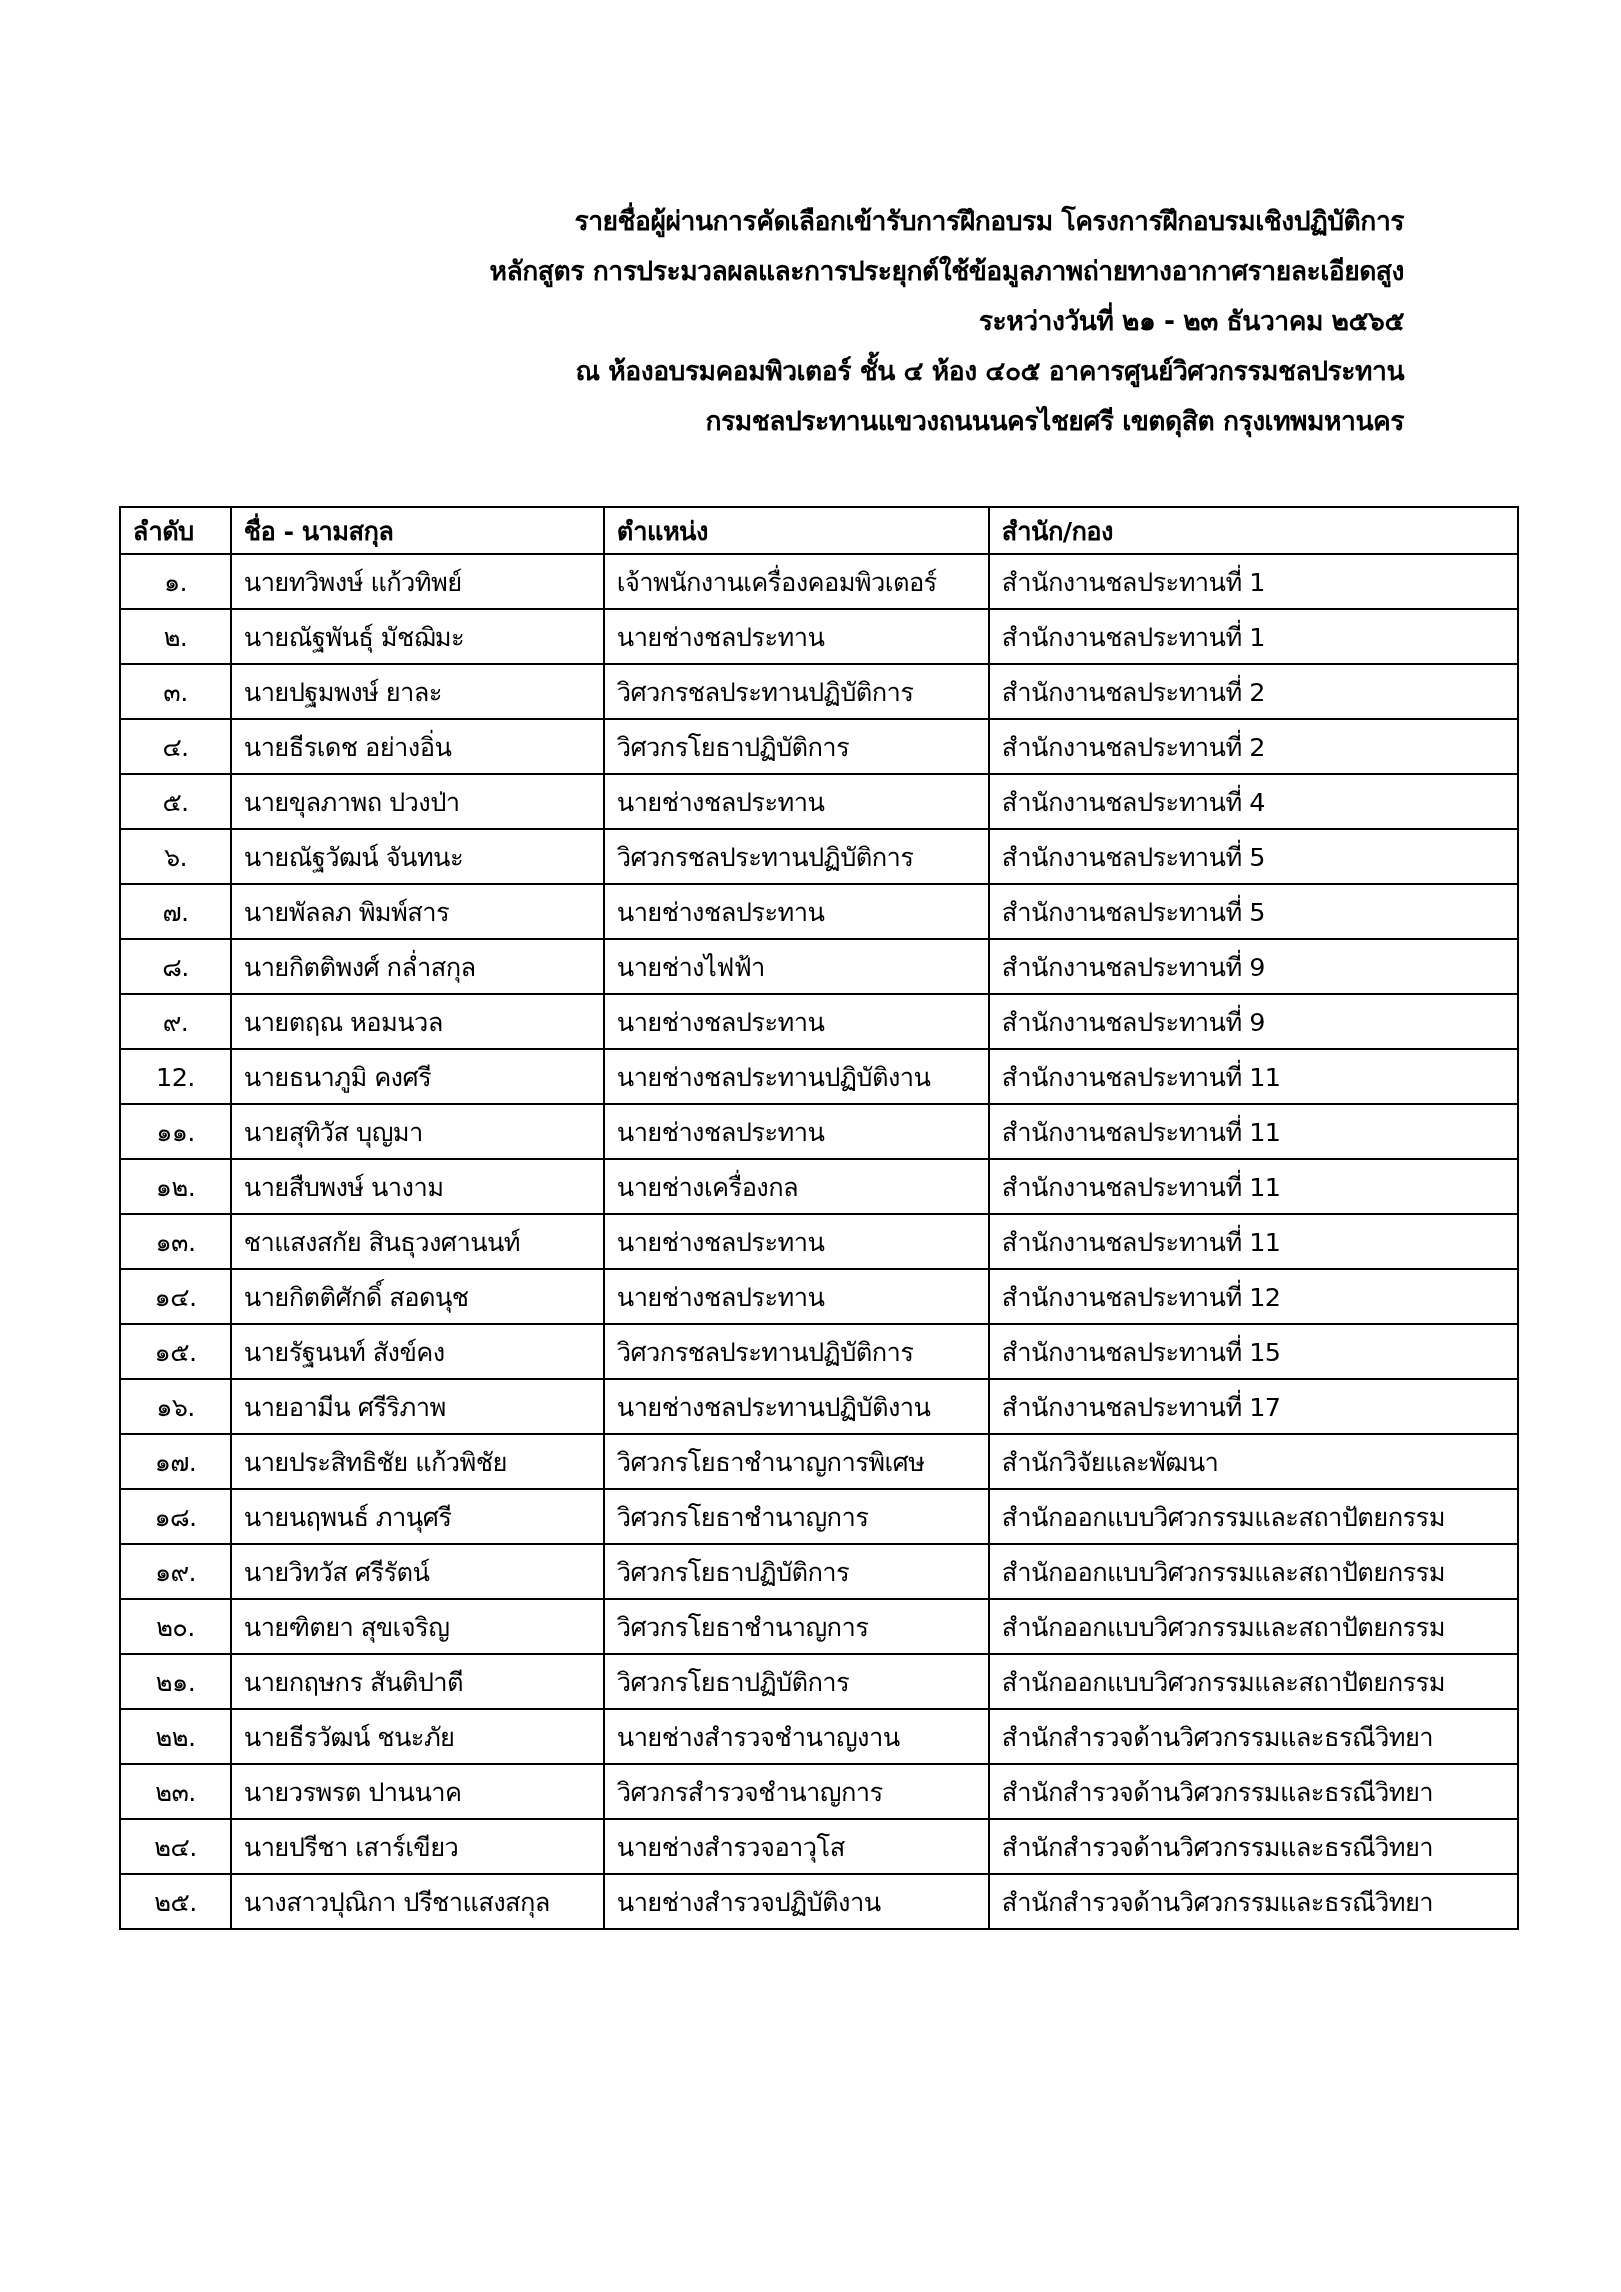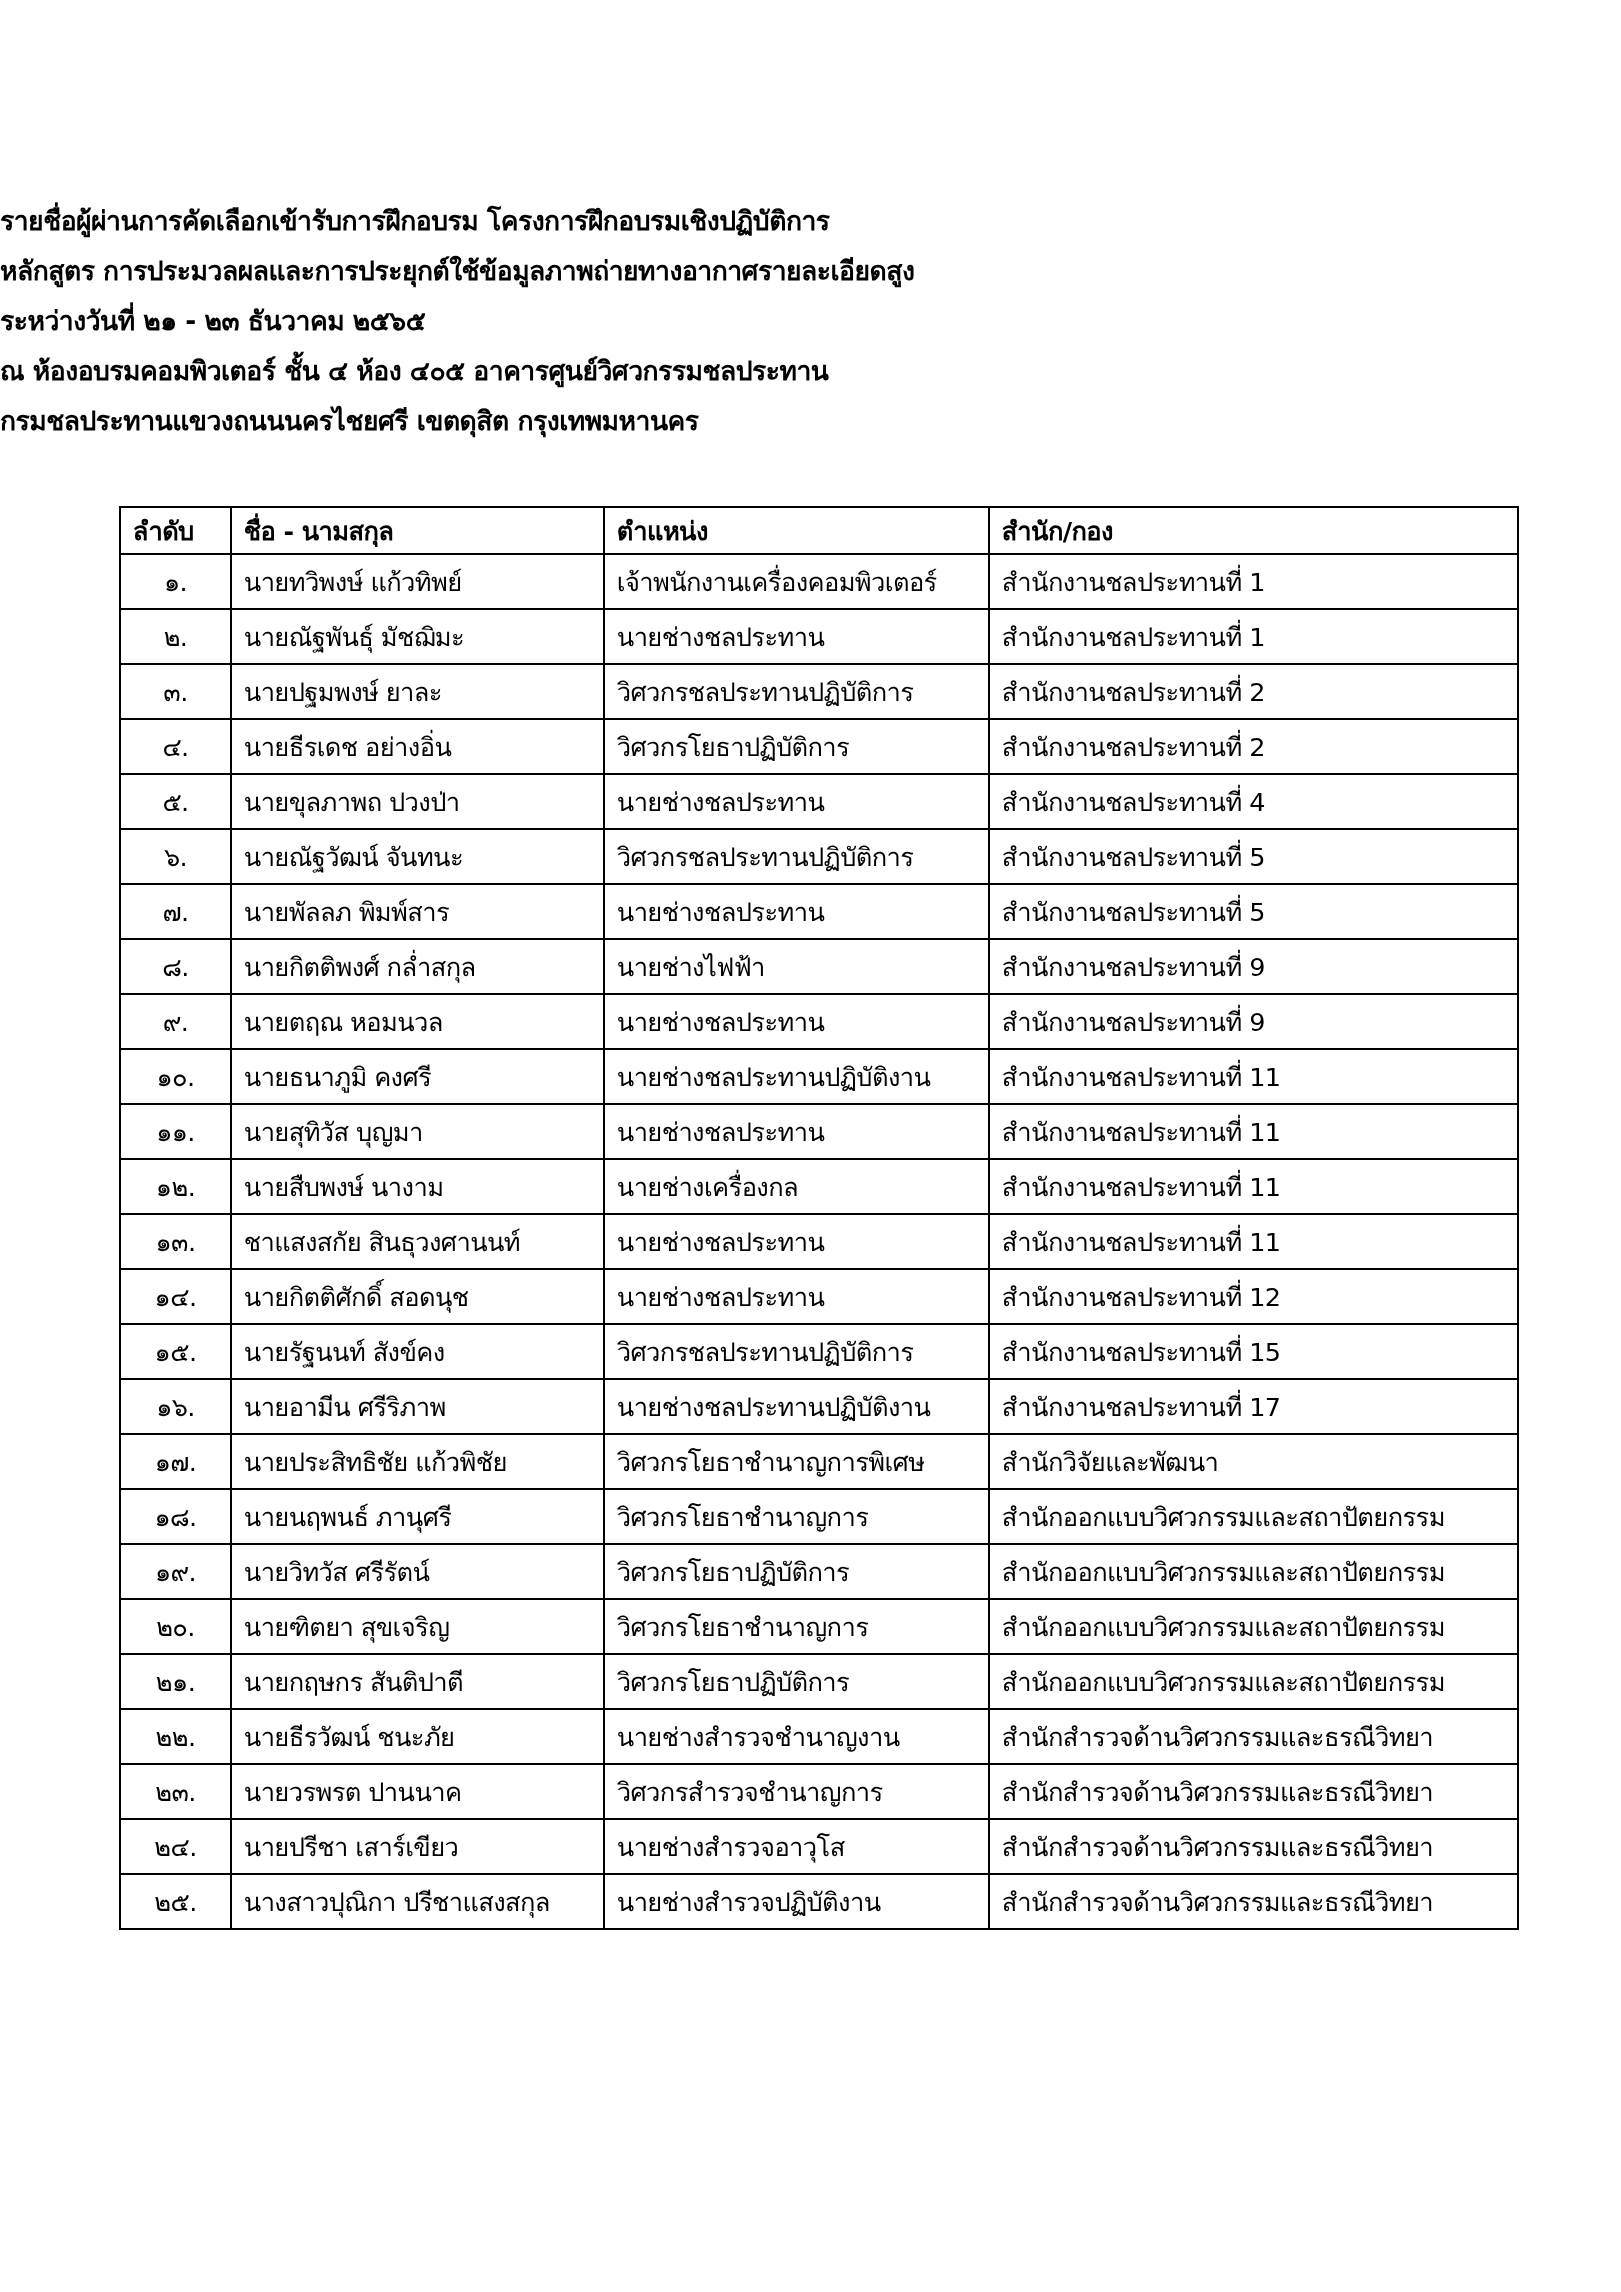--- a/index.html
+++ b/index.html
@@ -1,18 +1,18 @@
 <!DOCTYPE html>
 <html><head>
 <meta charset="utf-8">
 <style>
   html, body { margin: 0; padding: 0; background: #ffffff; }
   body { width: 1621px; height: 2293px; position: relative; overflow: hidden;
          font-family: "DejaVu Sans", "Liberation Sans", sans-serif; color: #000; }
-  .heading { position: absolute; left: 0; top: 196px; width: 1393px; text-align: left; }
+  .heading { position: absolute; left: 11px; top: 196px; width: 1393px; text-align: right; }
   .heading .line { font-weight: bold; font-size: 26.5px; line-height: 50px; height: 50px; white-space: nowrap; letter-spacing: -0.5px; }
   table.roster { position: absolute; left: 119px; top: 506px; width: 1399px;
                  border-collapse: collapse; table-layout: fixed; }
   table.roster th, table.roster td { border: 2.9px solid #000; height: 53px; padding: 0 11.8px;
                  font-size: 25.5px; white-space: nowrap; overflow: hidden; letter-spacing: -0.6px; }
   table.roster th { height: 45px; font-weight: bold; text-align: left; font-size: 25.5px; }
   table.roster td.num { text-align: center; }
   table.roster td.txt { text-align: left; }
   col.c1 { width: 111px; } col.c2 { width: 373px; } col.c3 { width: 385px; } col.c4 { width: 529px; }
 </style>
@@ -91,21 +91,21 @@
         <td class="txt">นายช่างไฟฟ้า</td>
         <td class="txt">สำนักงานชลประทานที่ 9</td>
       </tr>
       <tr>
         <td class="num">๙.</td>
         <td class="txt">นายตฤณ  หอมนวล</td>
         <td class="txt">นายช่างชลประทาน</td>
         <td class="txt">สำนักงานชลประทานที่ 9</td>
       </tr>
       <tr>
-        <td class="num">๑๐.</td>
+        <td class="num">12.</td>
         <td class="txt">นายธนาภูมิ  คงศรี</td>
         <td class="txt">นายช่างชลประทานปฏิบัติงาน</td>
         <td class="txt">สำนักงานชลประทานที่ 11</td>
       </tr>
       <tr>
         <td class="num">๑๑.</td>
         <td class="txt">นายสุทิวัส  บุญมา</td>
         <td class="txt">นายช่างชลประทาน</td>
         <td class="txt">สำนักงานชลประทานที่ 11</td>
       </tr>

